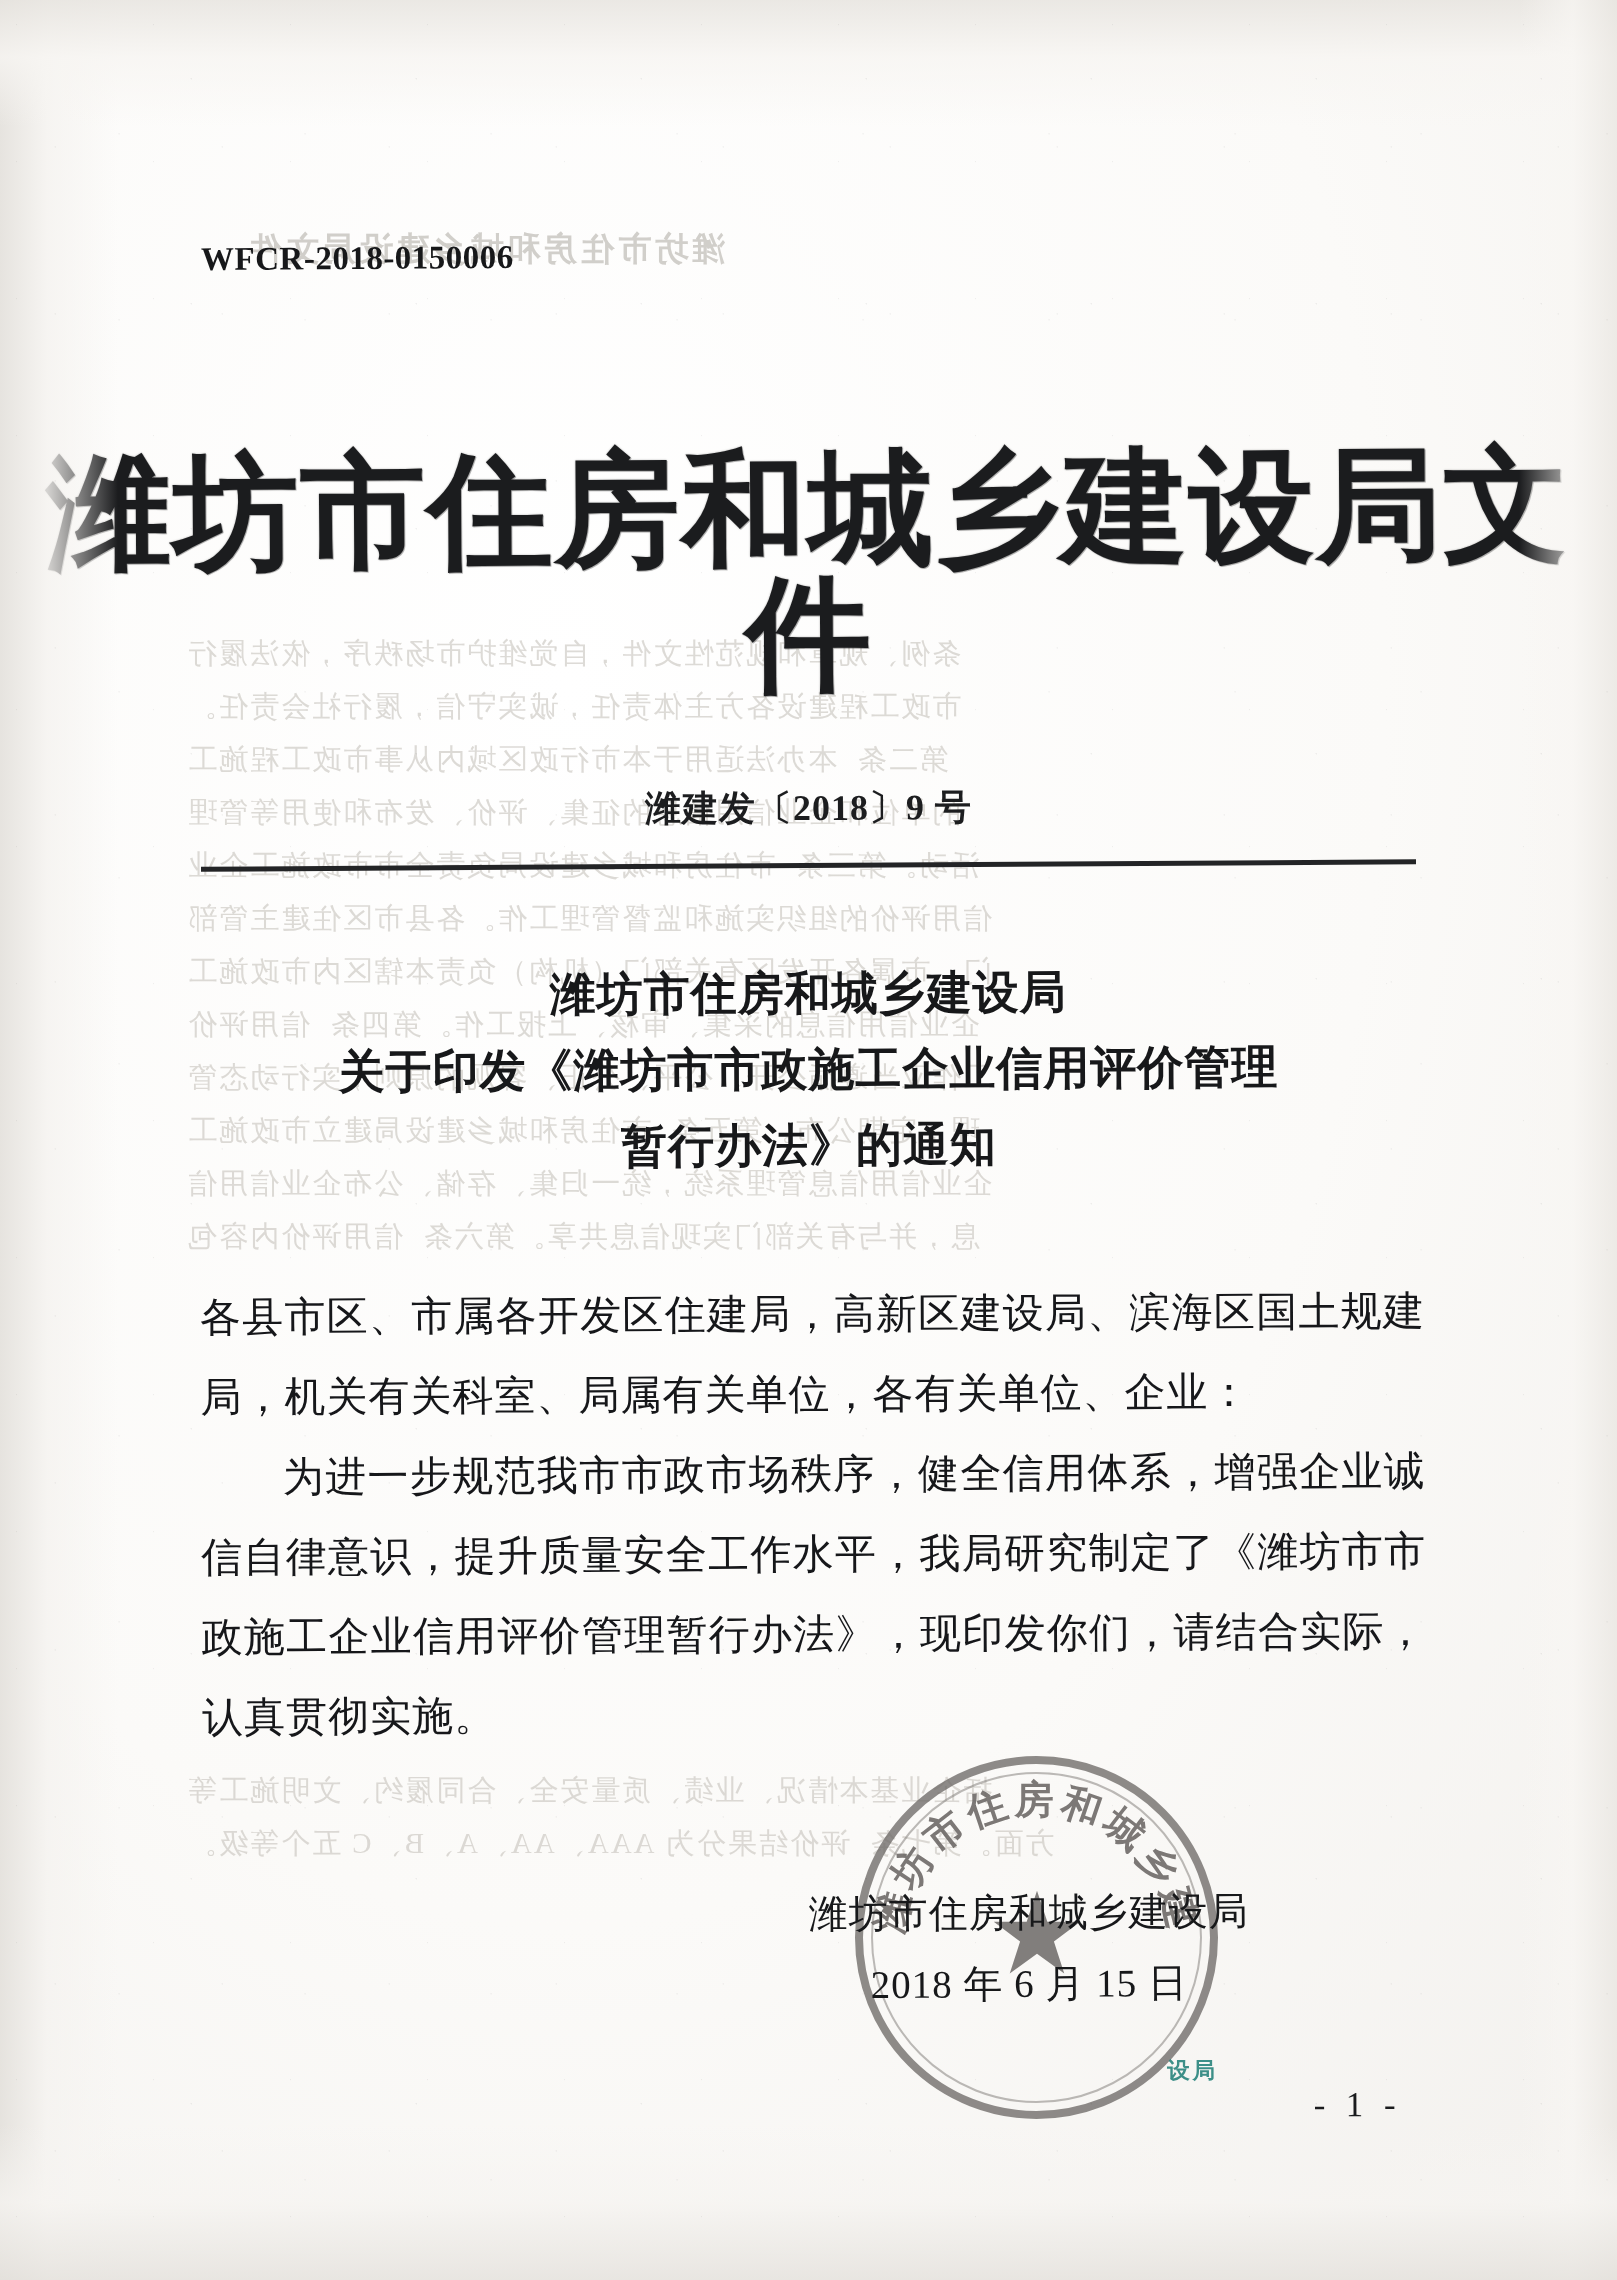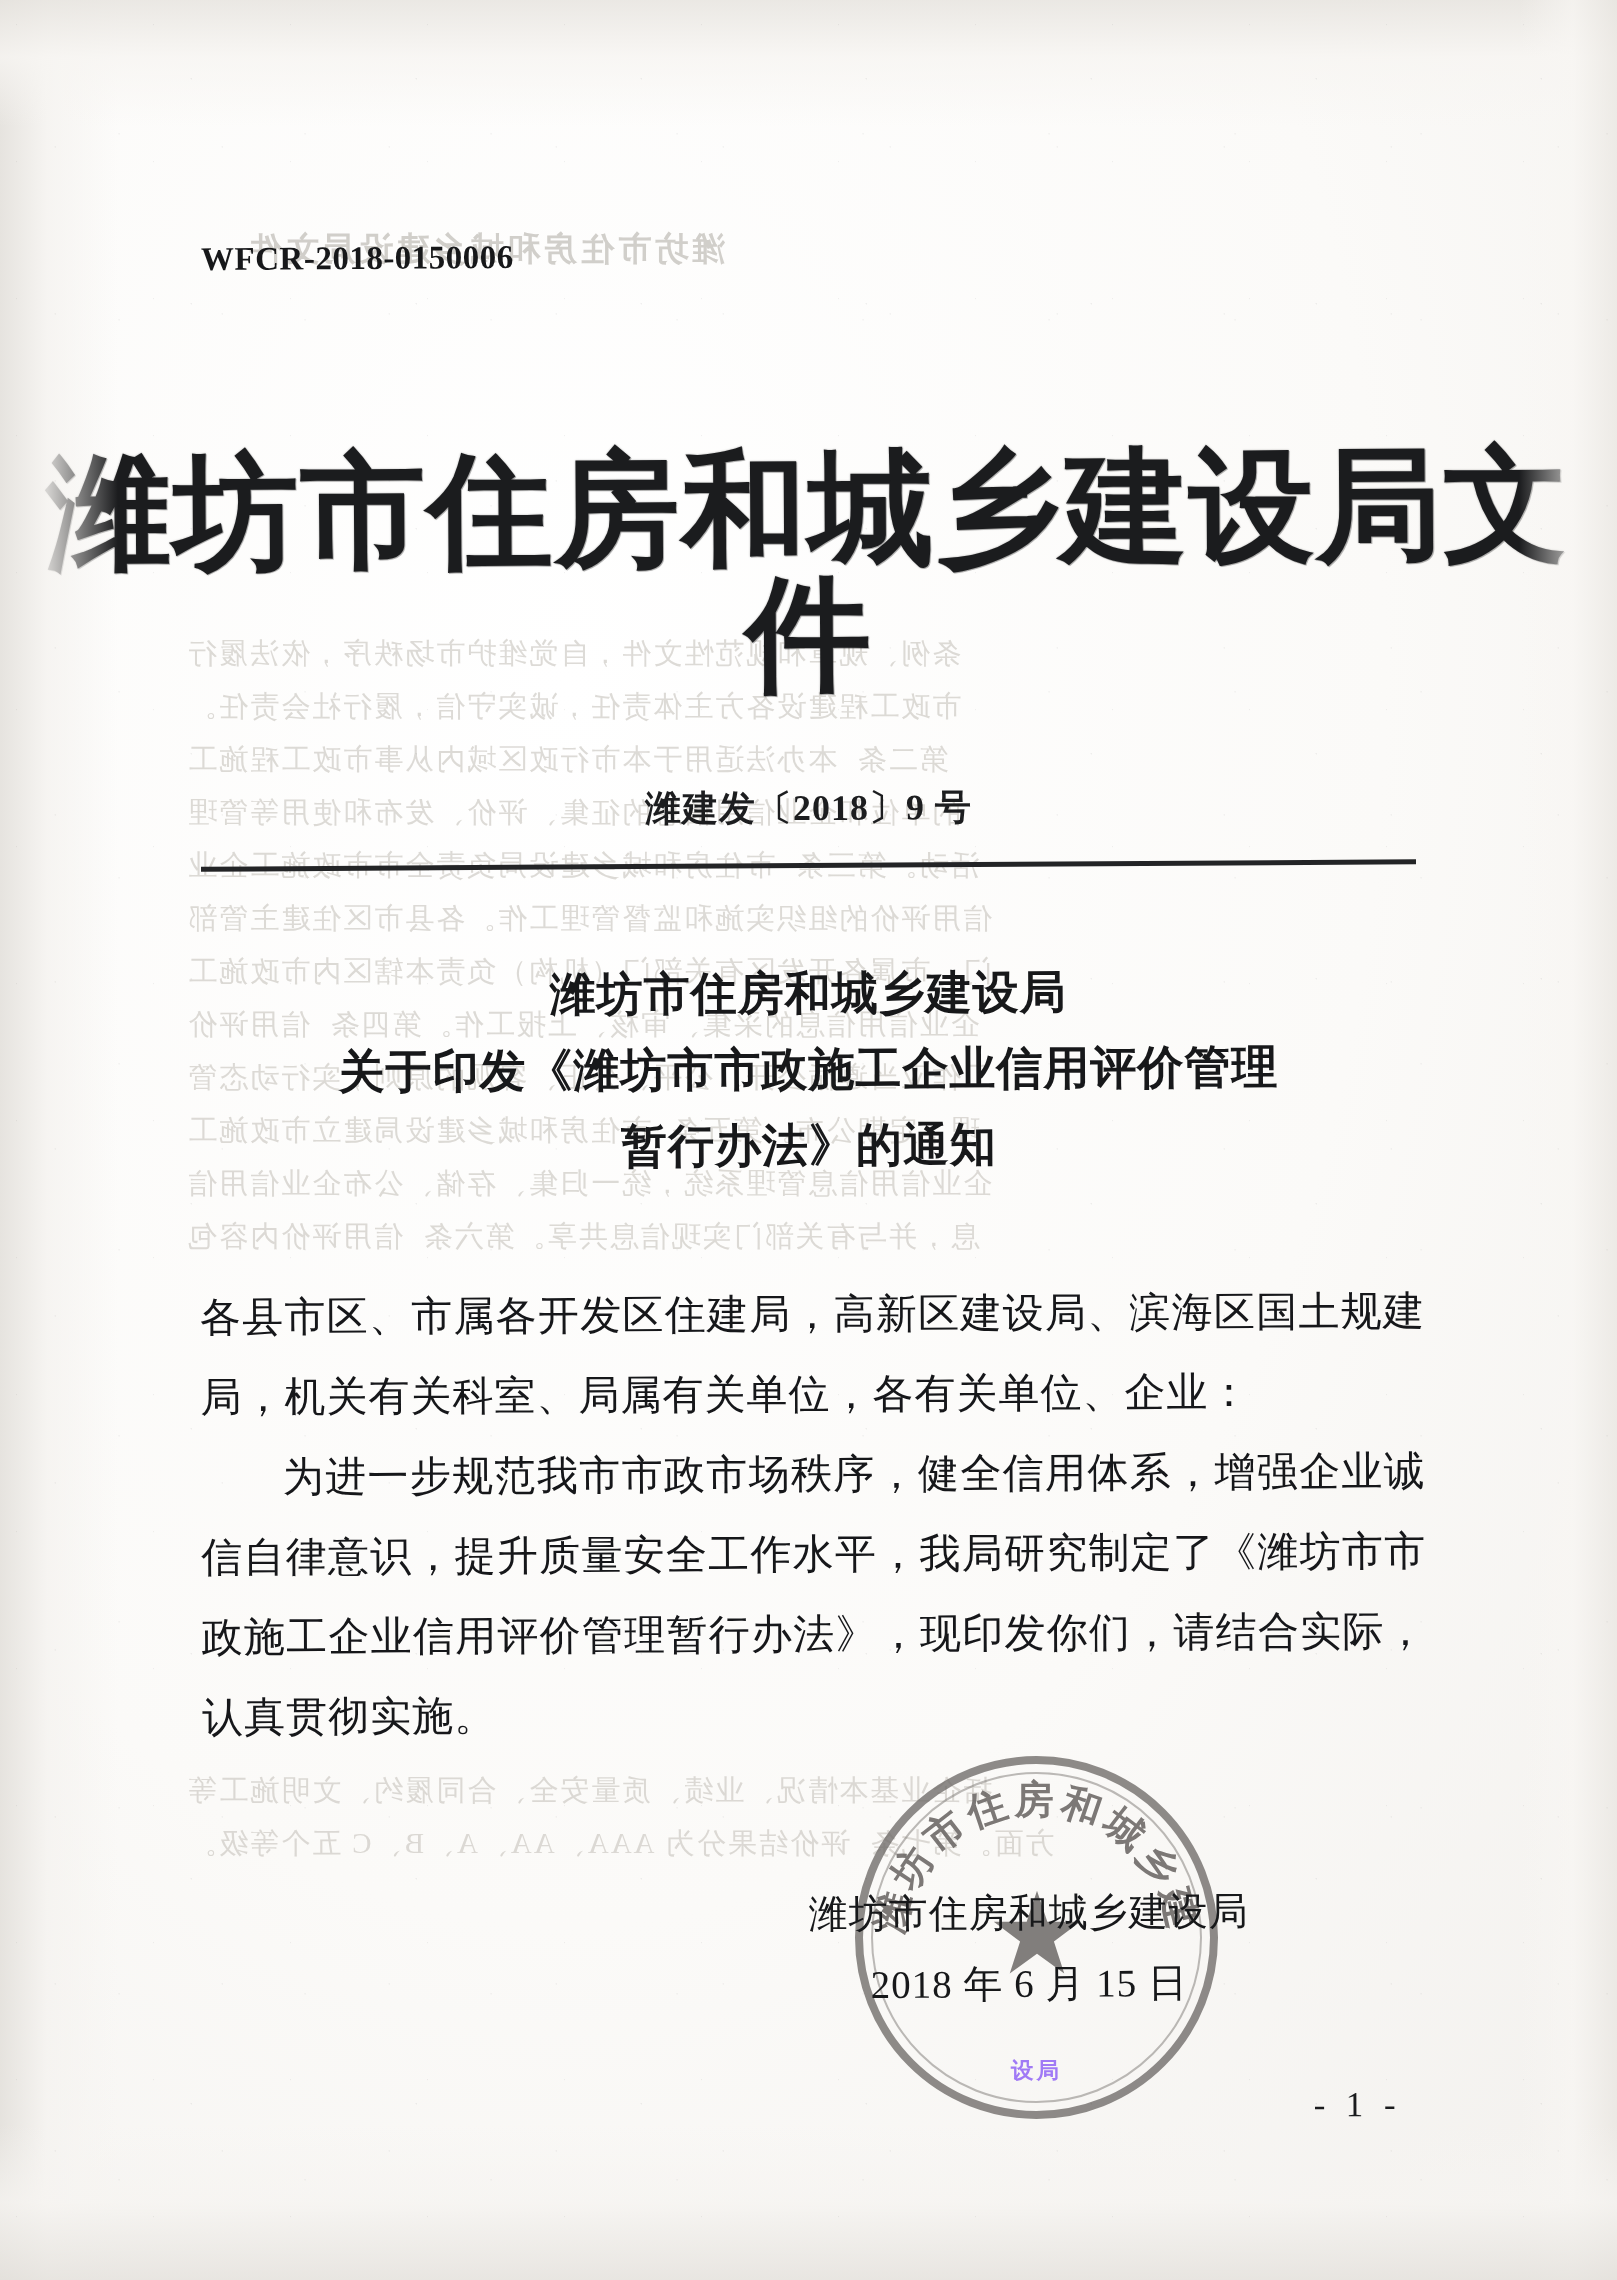--- a/index.html
+++ b/index.html
@@ -213,24 +213,24 @@
     font-weight: 700;
     fill: #6b6765;
     letter-spacing: 5px;
     opacity: .88;
   }
   .seal .bottom-text {
     position: absolute;
     left: 0;
     bottom: 33px;
     width: 100%;
-    text-align: center;
+    text-align: right;
     font-size: 22.5px;
     font-weight: 700;
-    color: #8b5cf6;
+    color: #0f766e;
     letter-spacing: 2.9px;
     opacity: .8;
   }
 
   .page-number {
     position: absolute;
     left: 0;
     top: 2088px;
     width: 1617px;
     text-align: center;

